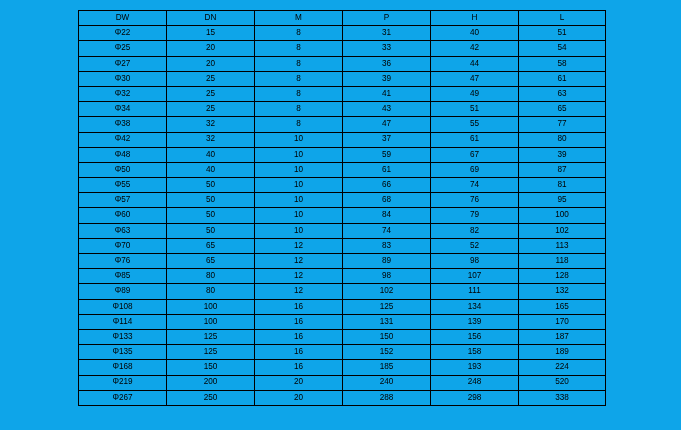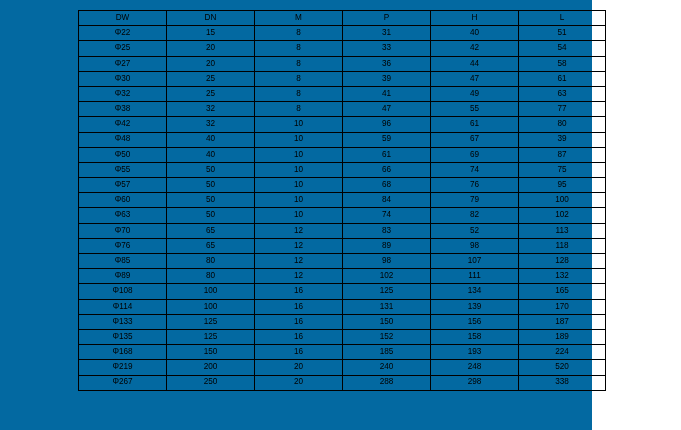--- a/index.html
+++ b/index.html
@@ -8,23 +8,23 @@
     background: #ffffff;
     width: 681px;
     height: 430px;
     overflow: hidden;
   }
   body {
     font-family: "Liberation Sans", sans-serif;
   }
   .sheet {
     position: relative;
-    width: 592px;
+    width: 681px;
     height: 430px;
-    background: #0369a1;
+    background: #0ea5e9;
   }
   .table-wrap {
     position: absolute;
     left: 78px;
     top: 10px;
     width: 527px;
   }
   table.spec-table {
     border-collapse: collapse;
     width: 527px;
@@ -111,32 +111,40 @@
           </tr>
           <tr>
             <td>Φ32</td>
             <td>25</td>
             <td>8</td>
             <td>41</td>
             <td>49</td>
             <td>63</td>
           </tr>
           <tr>
+            <td>Φ34</td>
+            <td>25</td>
+            <td>8</td>
+            <td>43</td>
+            <td>51</td>
+            <td>65</td>
+          </tr>
+          <tr>
             <td>Φ38</td>
             <td>32</td>
             <td>8</td>
             <td>47</td>
             <td>55</td>
             <td>77</td>
           </tr>
           <tr>
             <td>Φ42</td>
             <td>32</td>
             <td>10</td>
-            <td>96</td>
+            <td>37</td>
             <td>61</td>
             <td>80</td>
           </tr>
           <tr>
             <td>Φ48</td>
             <td>40</td>
             <td>10</td>
             <td>59</td>
             <td>67</td>
             <td>39</td>
@@ -148,21 +156,21 @@
             <td>61</td>
             <td>69</td>
             <td>87</td>
           </tr>
           <tr>
             <td>Φ55</td>
             <td>50</td>
             <td>10</td>
             <td>66</td>
             <td>74</td>
-            <td>75</td>
+            <td>81</td>
           </tr>
           <tr>
             <td>Φ57</td>
             <td>50</td>
             <td>10</td>
             <td>68</td>
             <td>76</td>
             <td>95</td>
           </tr>
           <tr>

